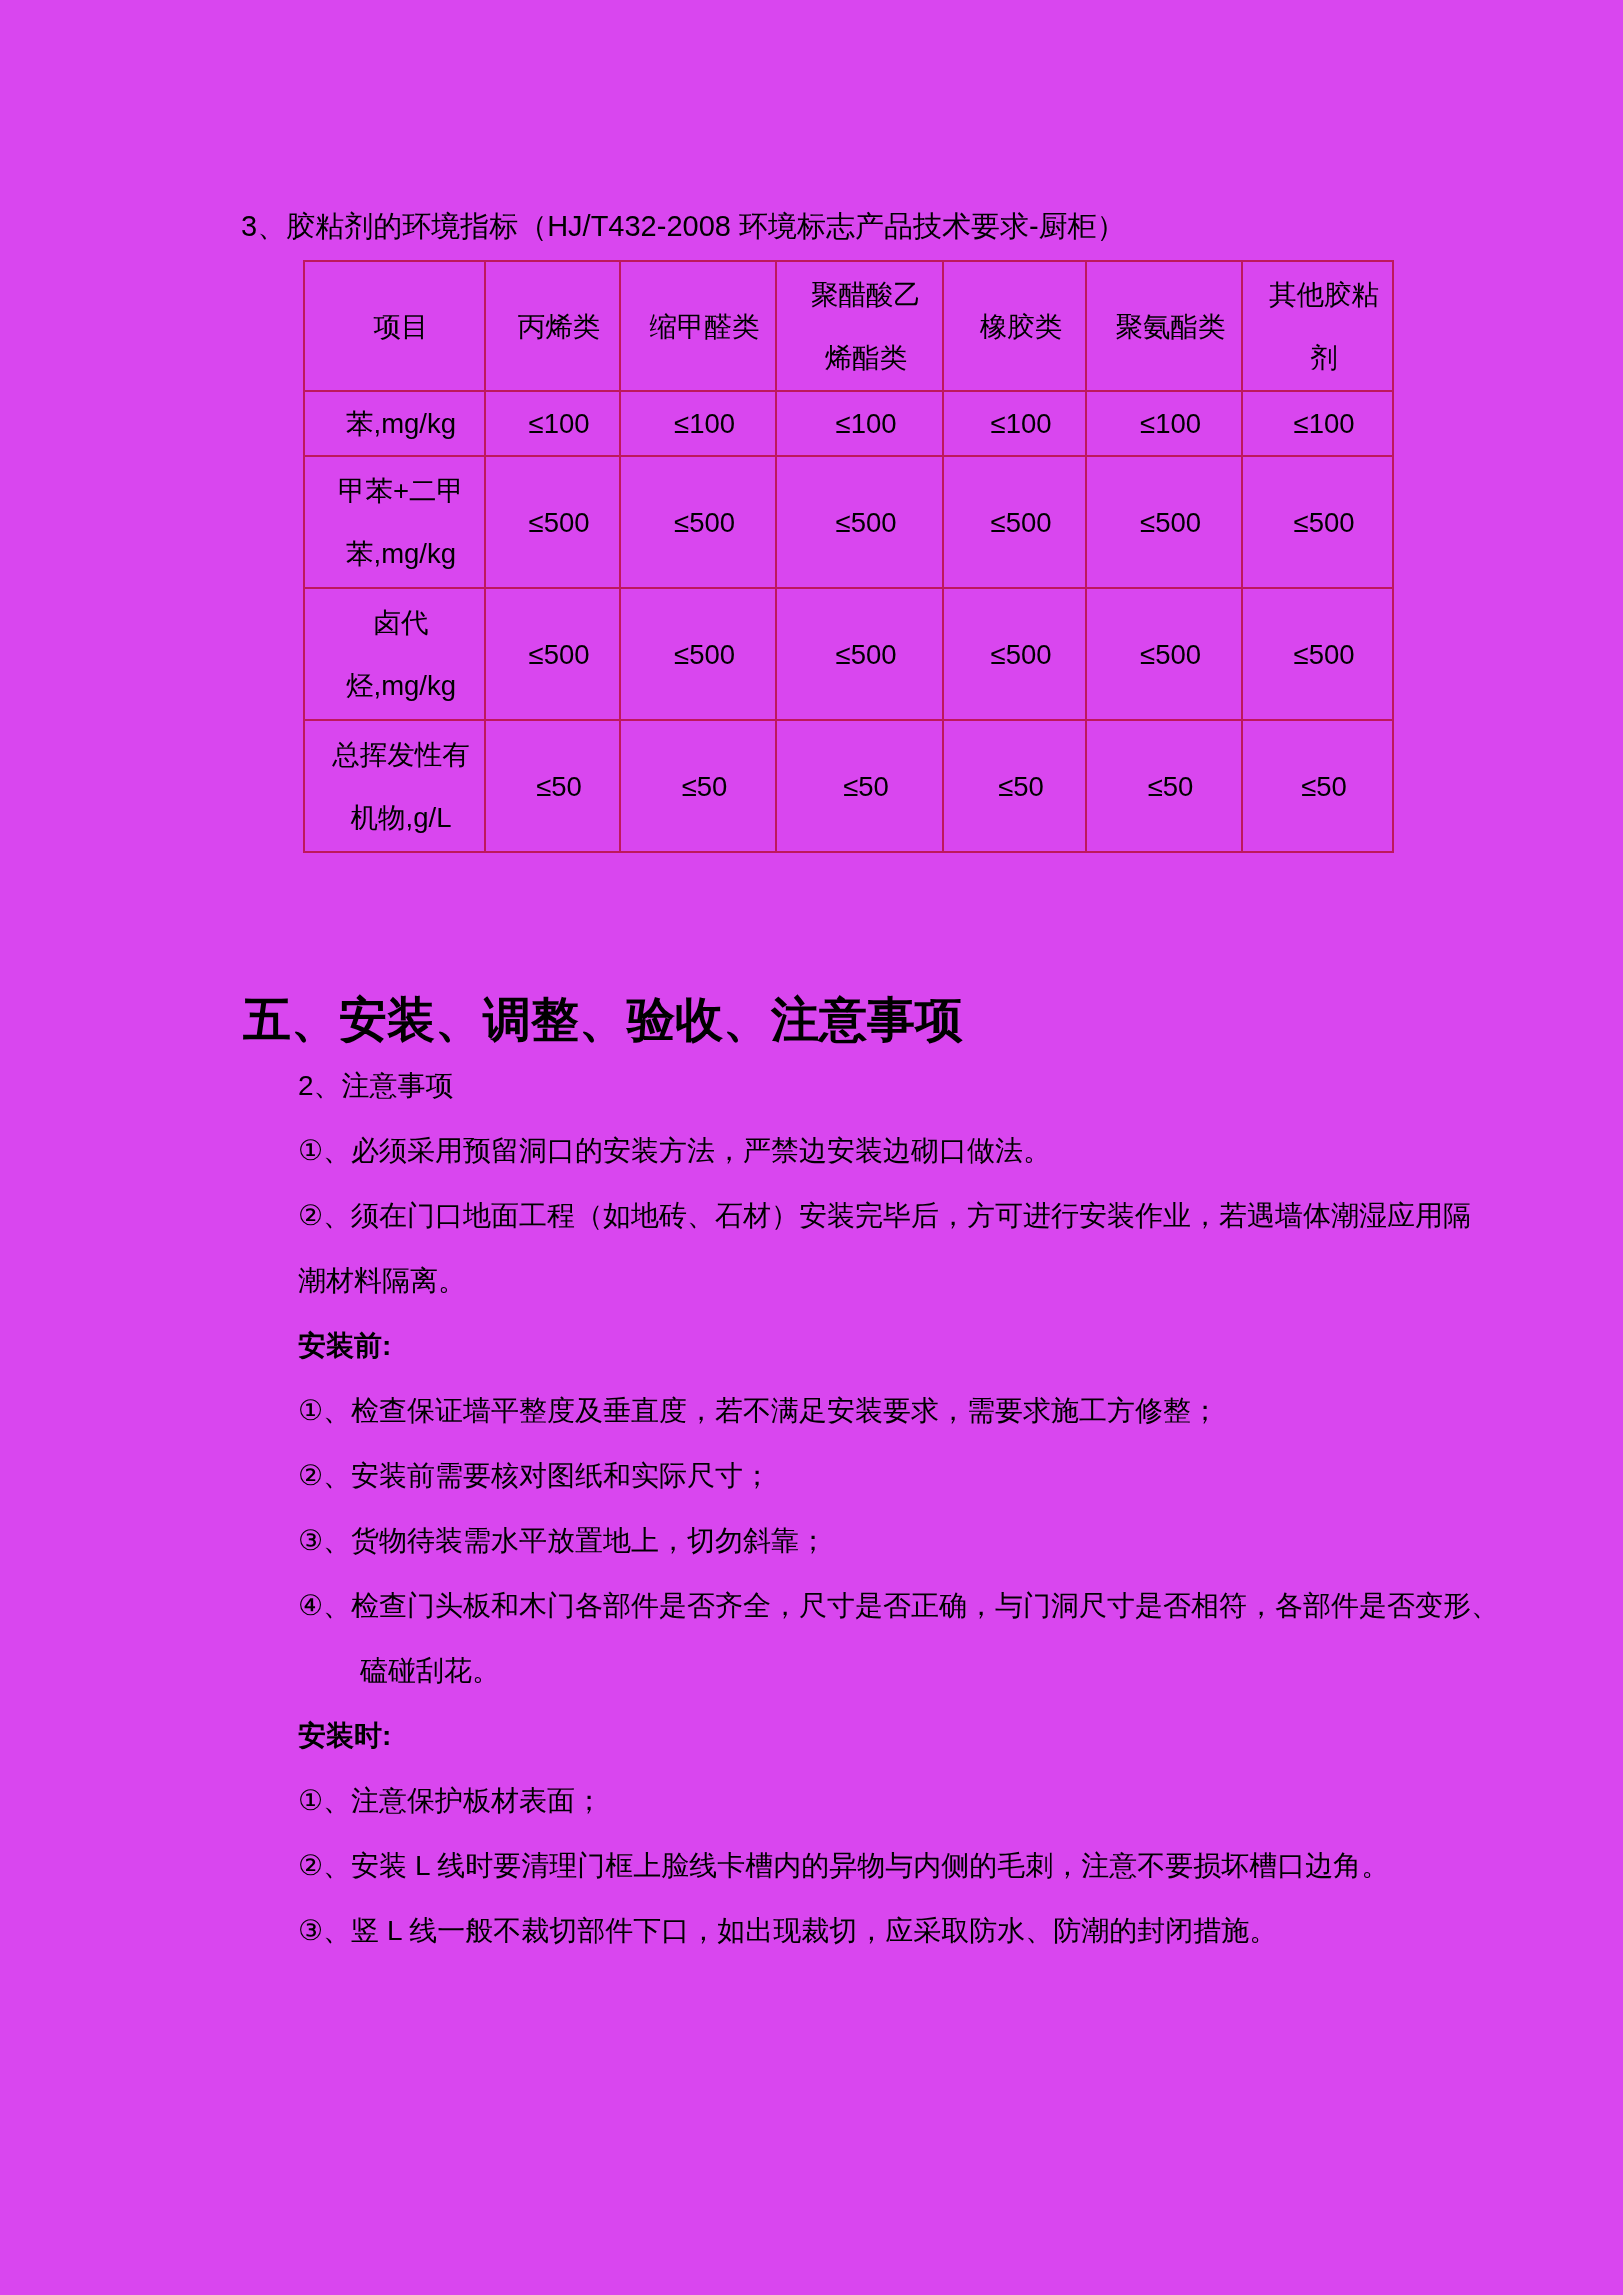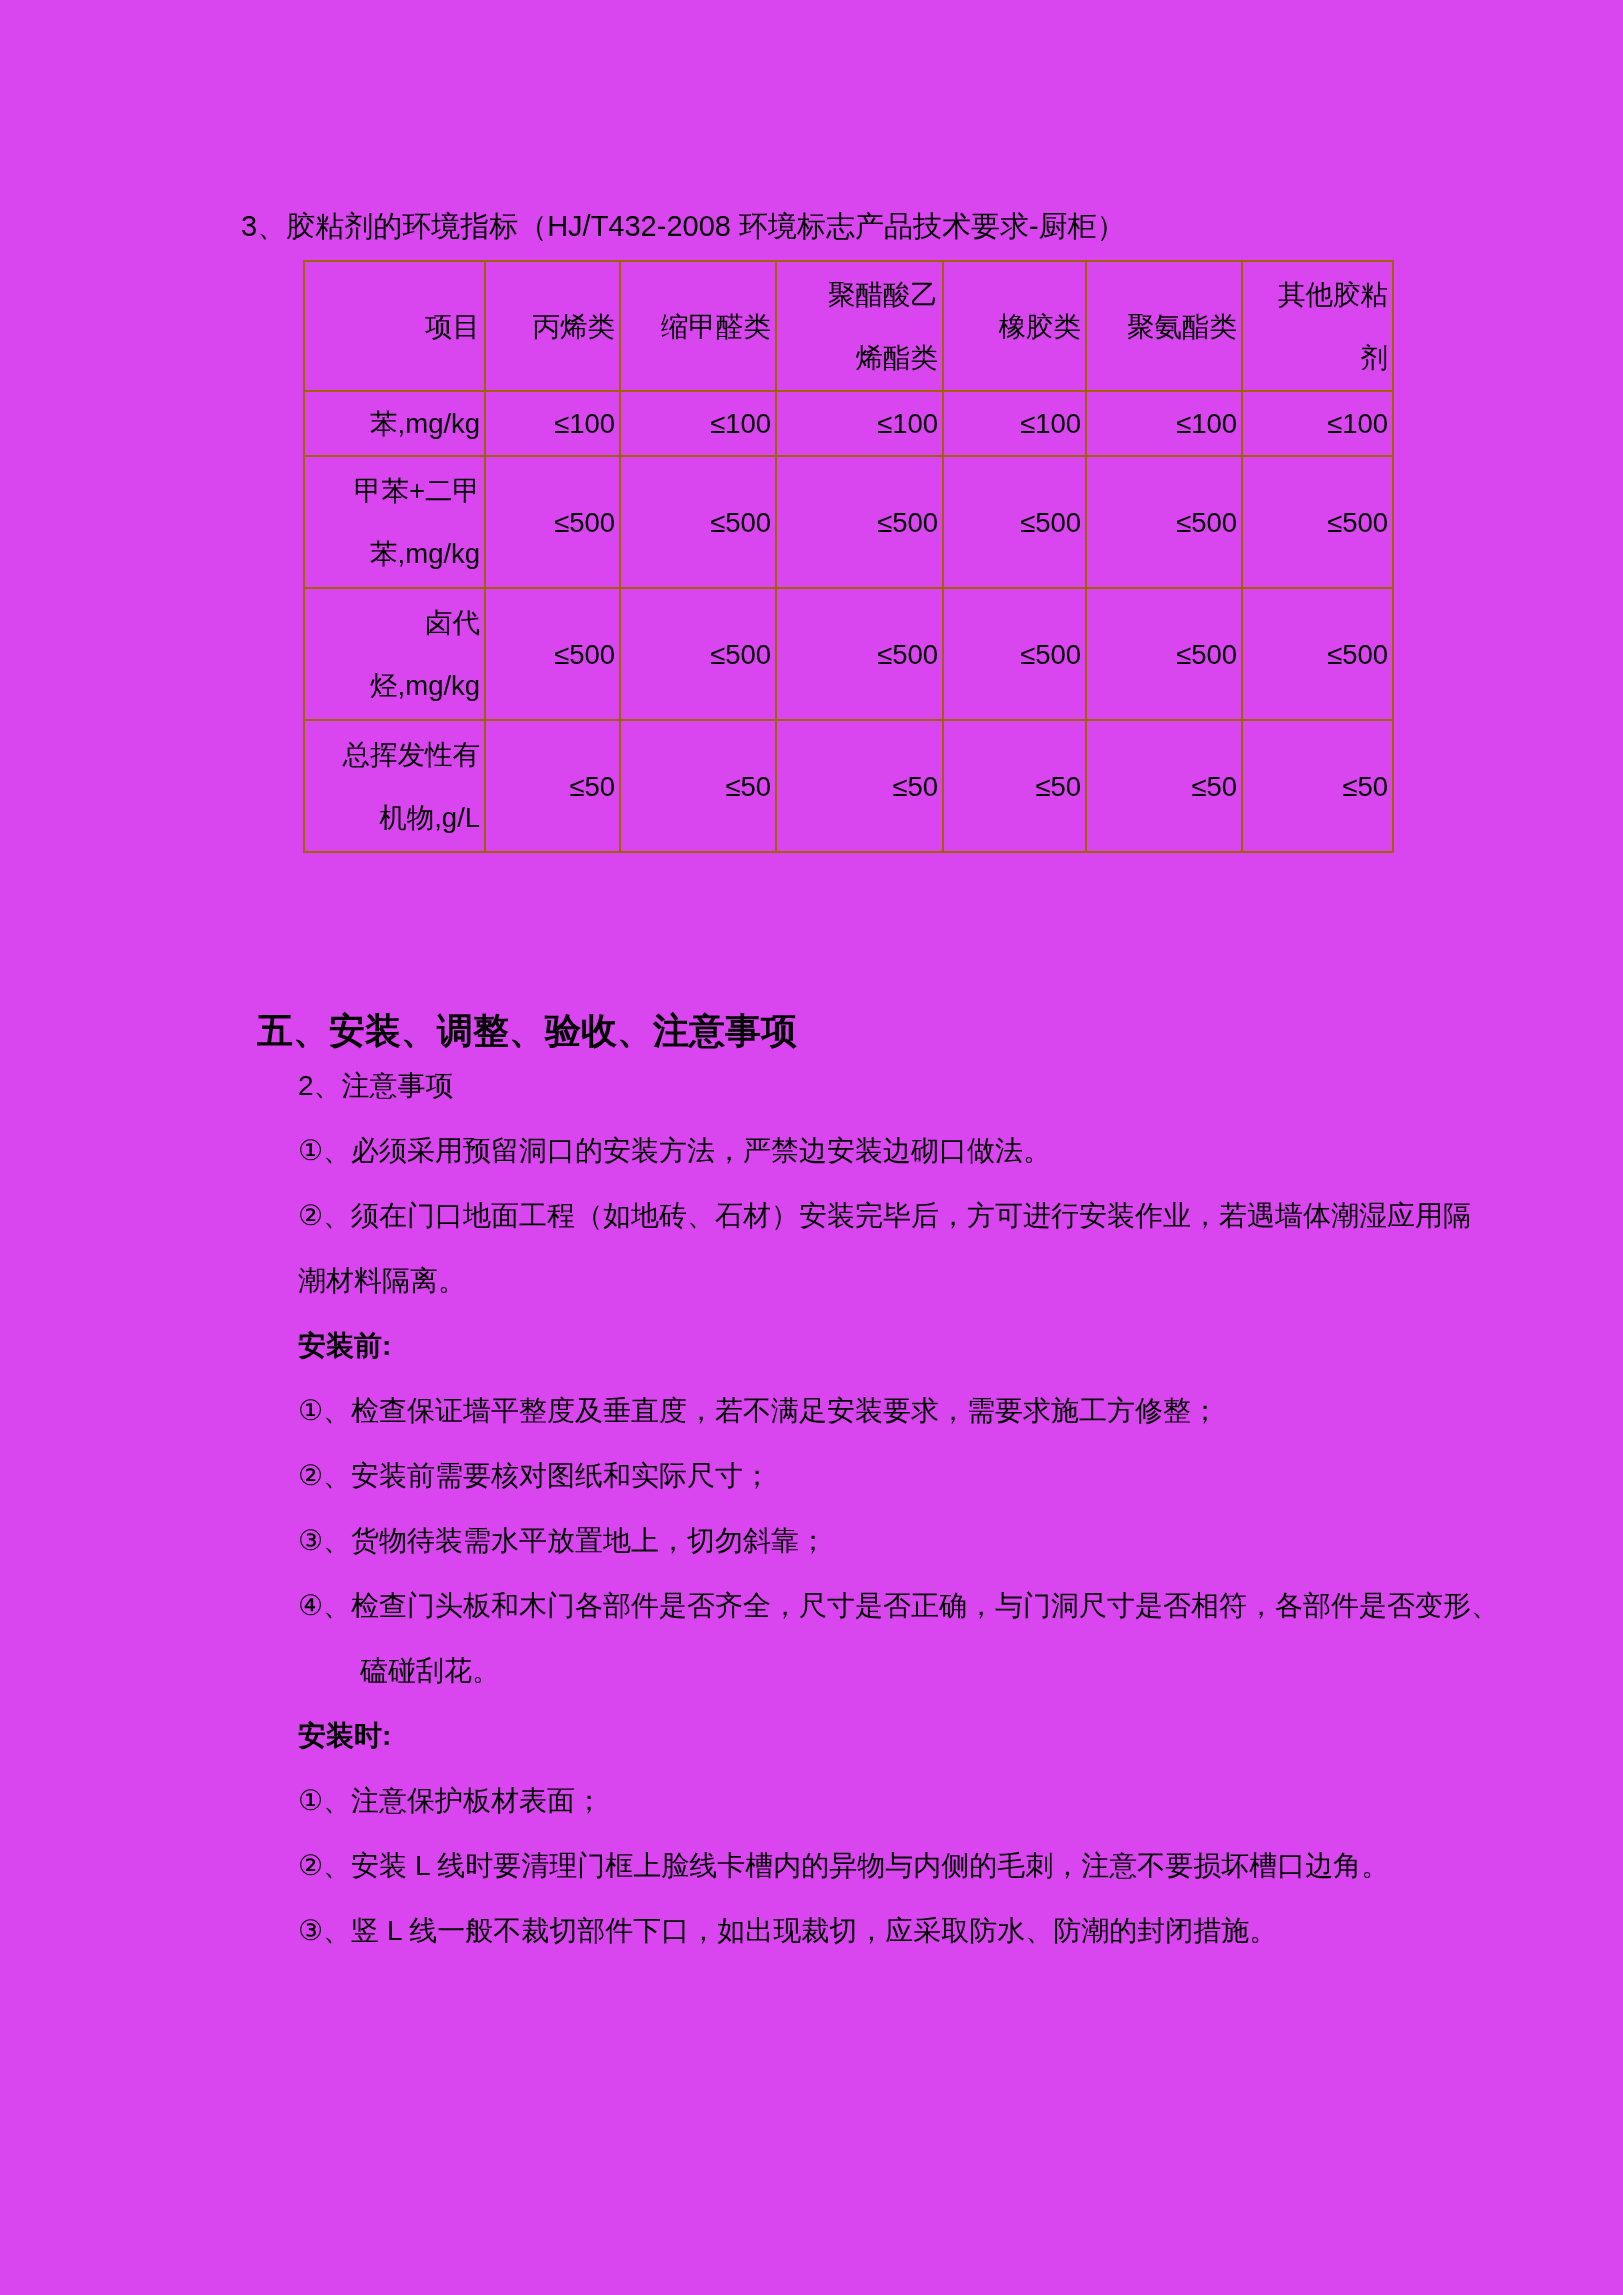--- a/index.html
+++ b/index.html
@@ -27,23 +27,23 @@
   .env-table {
     position:absolute;
     left:303px;
     top:260px;
     width:1091px;
     border-collapse:collapse;
     table-layout:fixed;
     border:2.6px solid #000;
   }
   .env-table th, .env-table td {
-    border:2px solid #a16207;
+    border:2px solid #be185d;
     padding:0 3.9px 0 17px;
-    text-align:right;
+    text-align:center;
     vertical-align:middle;
     font-size:27.5px;
     font-weight:400;
     line-height:63px;
     white-space:pre-line;
     overflow:hidden;
   }
   .col-0 { width:181px; }
   .col-1 { width:135px; }
   .col-2 { width:156px; }
@@ -56,26 +56,25 @@
   tr.r-1 > td { height:63px;  }
   tr.r-2 > td { height:130px; }
   tr.r-3 > td { height:130px; }
   tr.r-4 > td { height:130px; }
 
   
   .s5-heading {
     position:absolute;
     left:243px;
     top:992px;
-    margin:14px;
-    font-size:36px;
+    margin:0;
+    font-size:48px;
     font-weight:700;
     line-height:55px;
     white-space:nowrap;
-    font-family:Liberation Mono, monospace;
   }
 
   
   .lines {
     position:absolute;
     left:242px;
     top:1053px;
     width:1178px;
   }
   .line {

